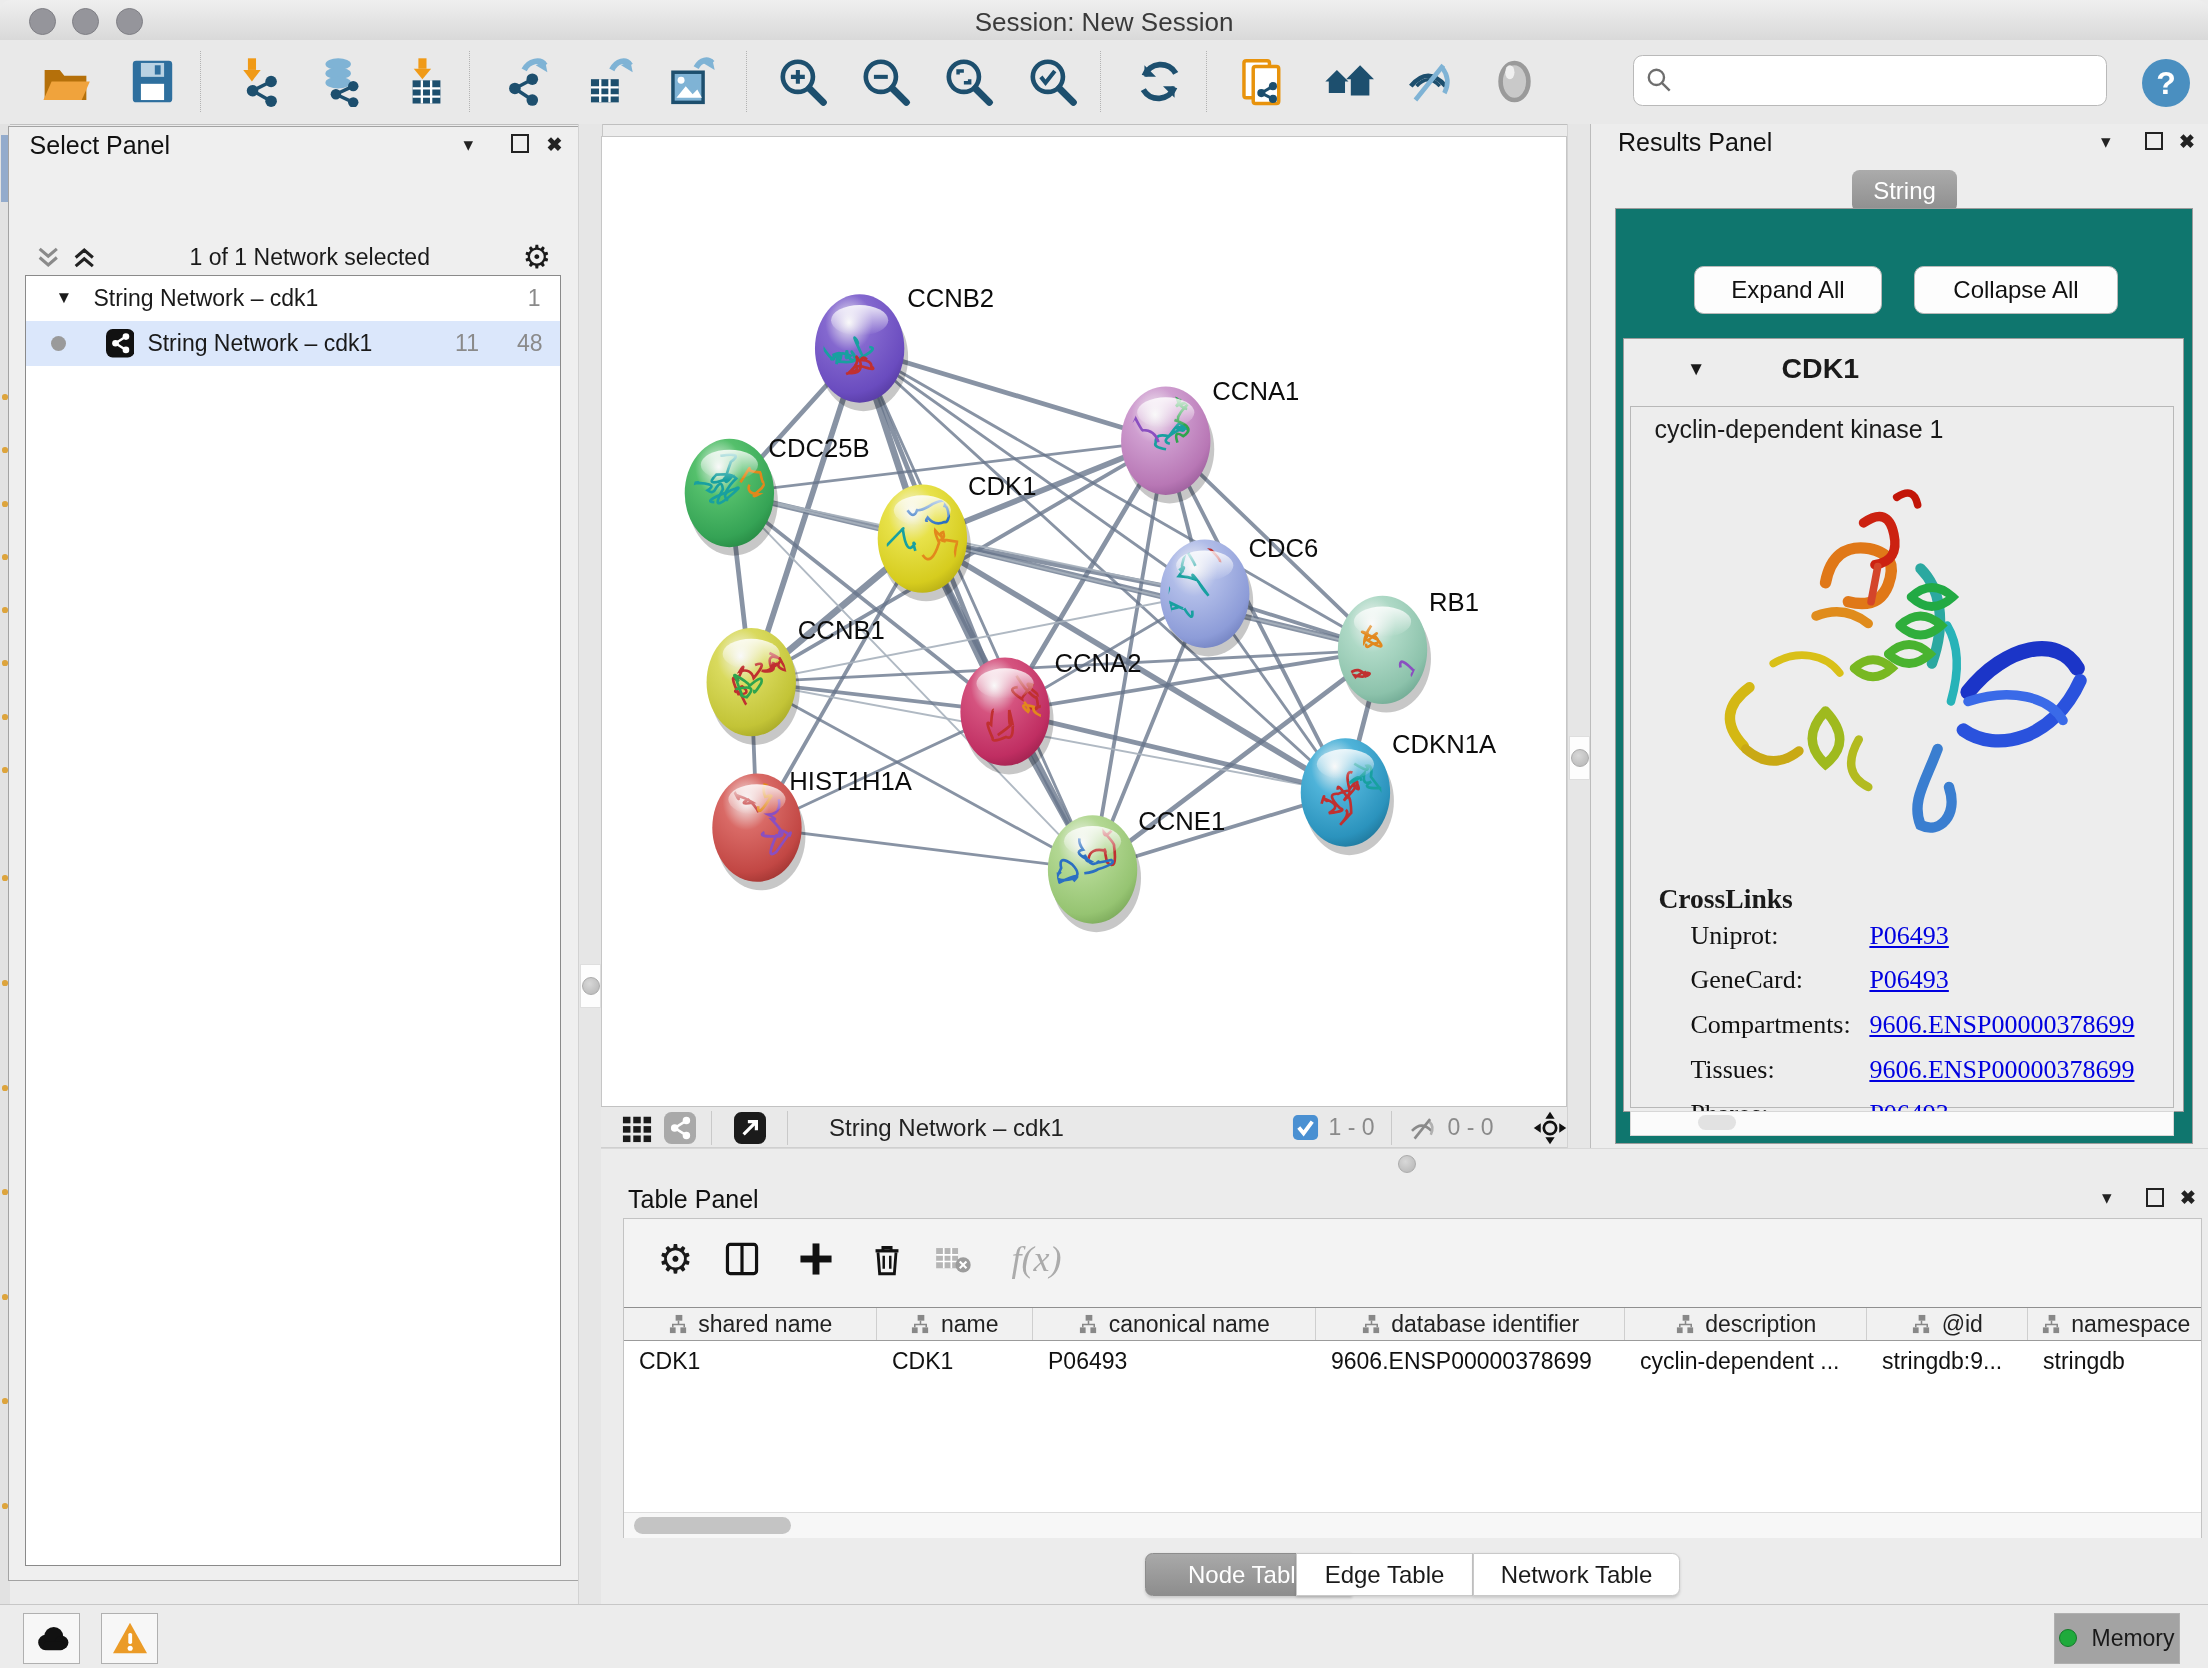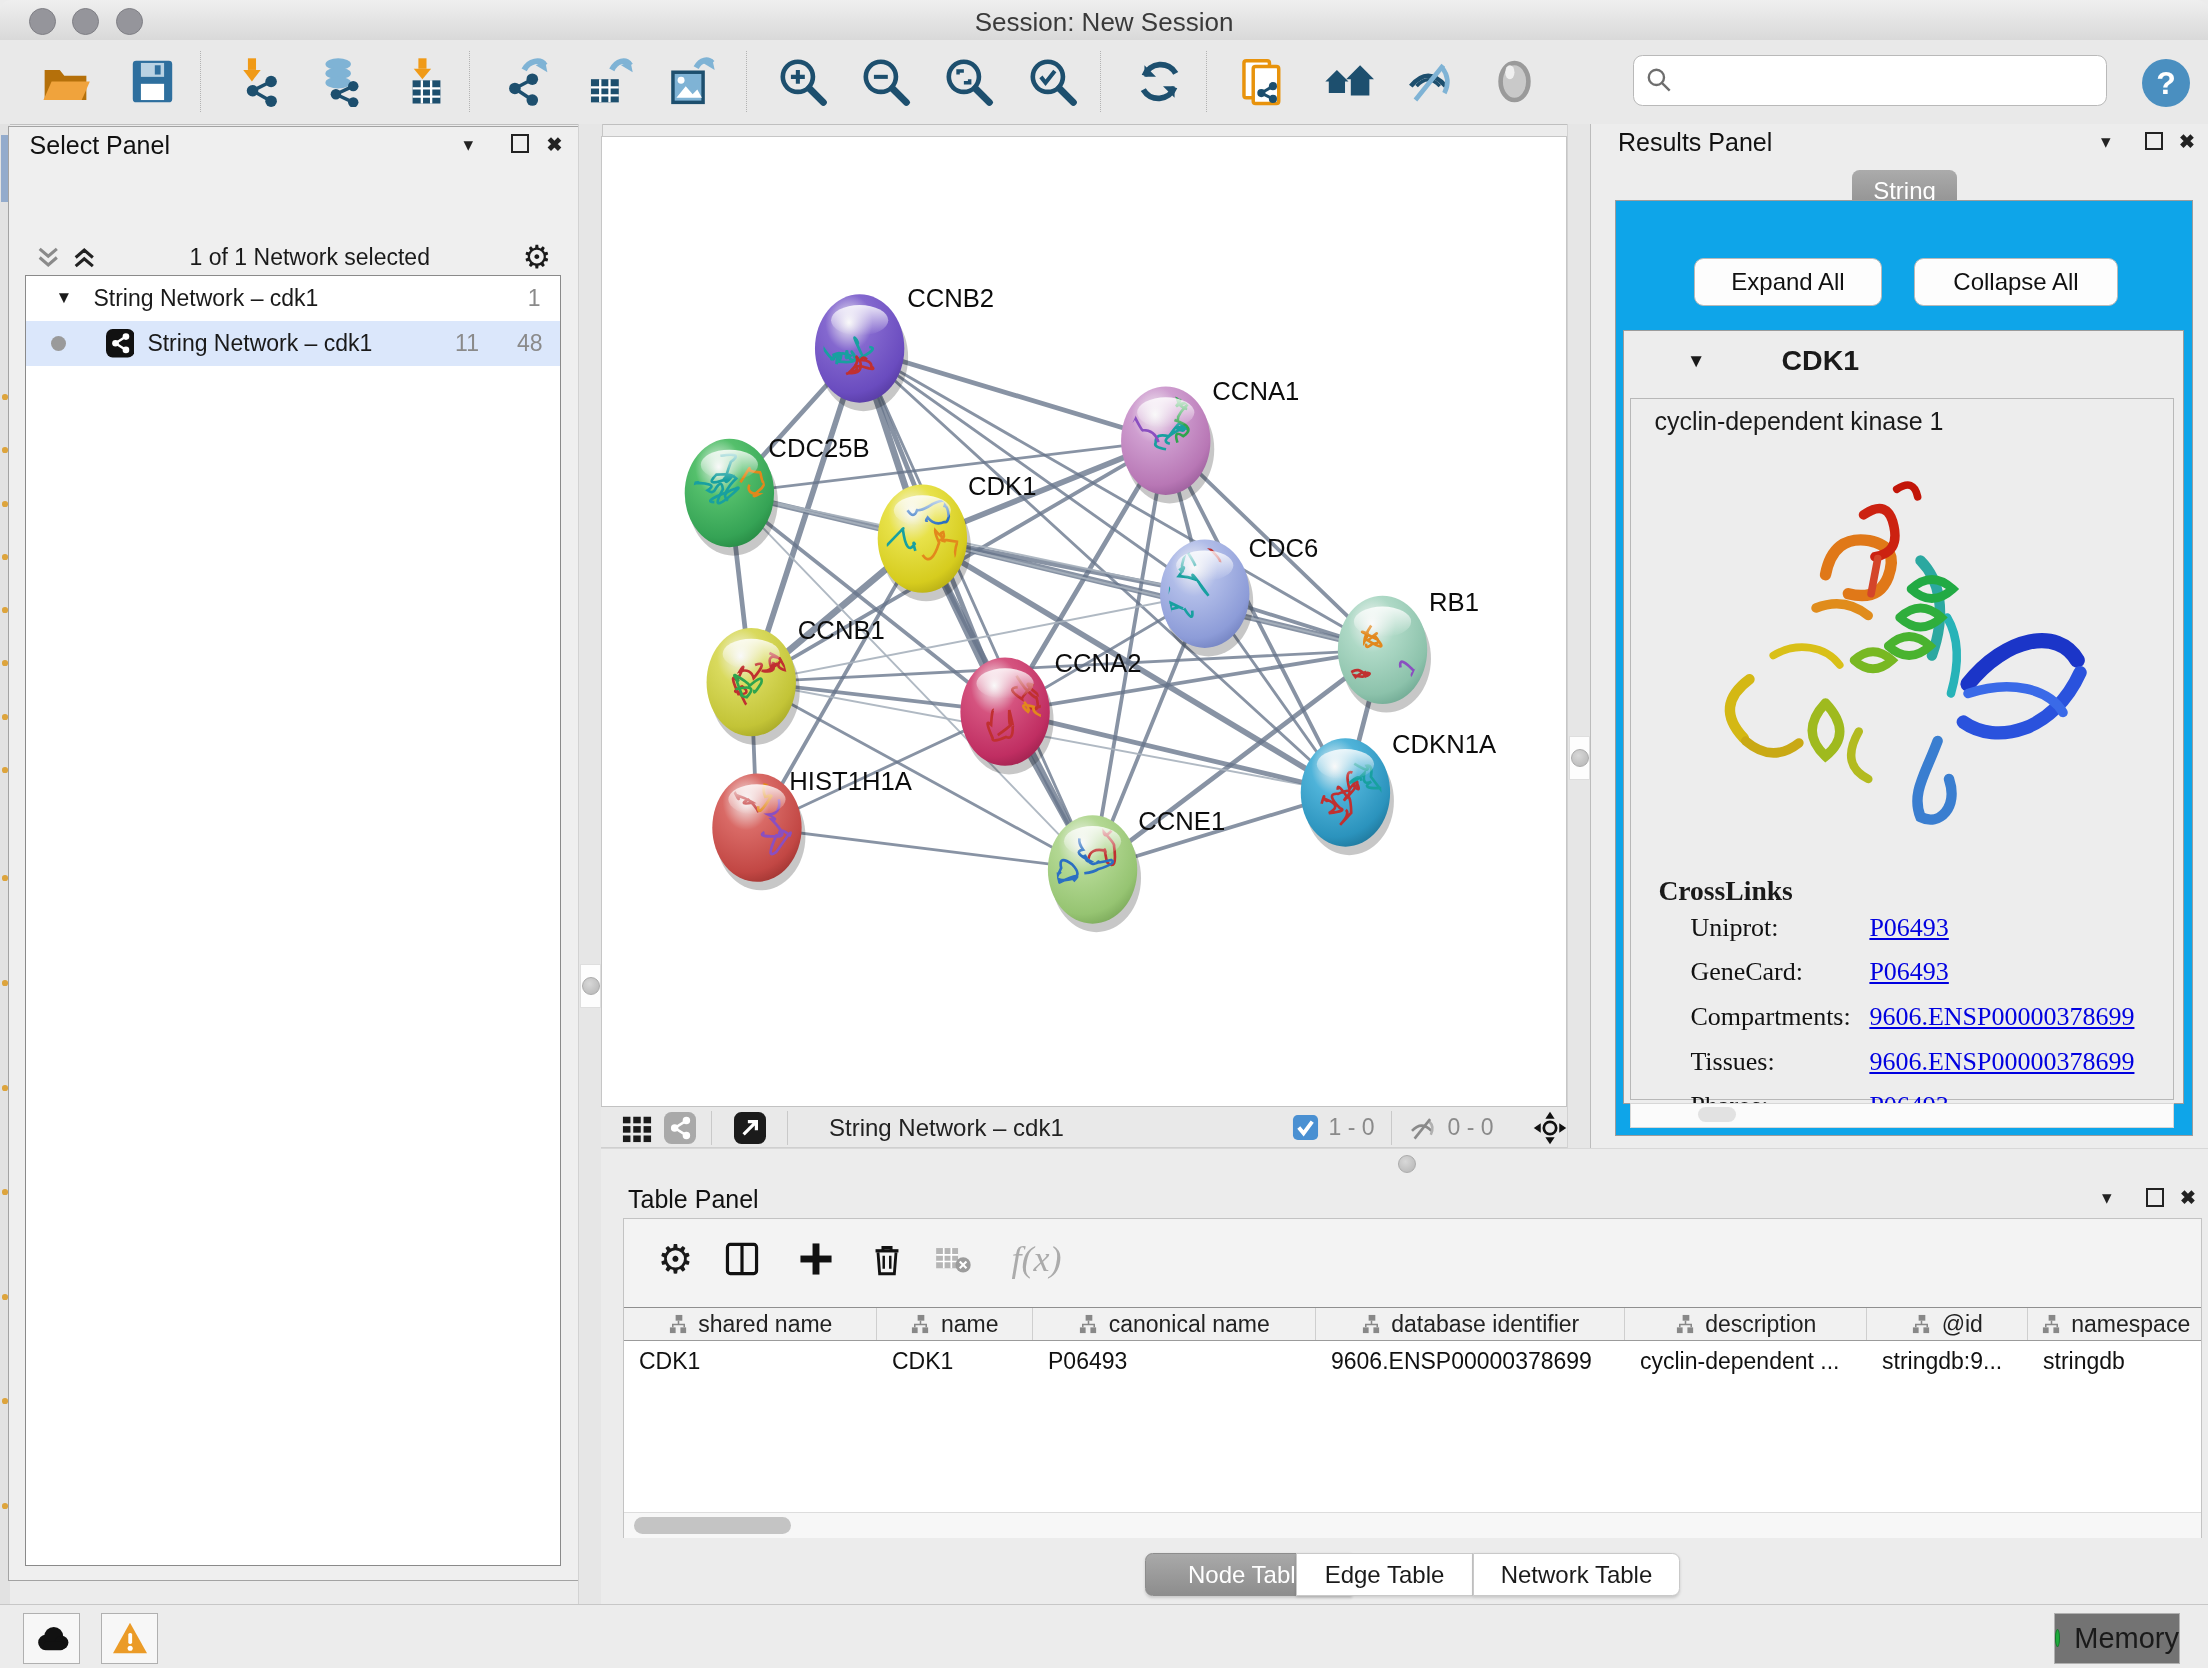--- a/index.html
+++ b/index.html
@@ -60,21 +60,21 @@
     border-top:1px solid #c2c2c2;border-bottom:1px solid #cfcfcf;box-sizing:border-box;}
   .nettb .it{position:absolute;top:4.8px;height:32px;display:flex;align-items:center;cursor:pointer;}
   .ntsep{position:absolute;top:3.8px;height:34px;border-left:1px solid #c9c9c9;}
   .nettitle{position:absolute;left:228px;top:6.7px;font-size:24px;color:#222;}
   .ntnum{font-size:23px;color:#8a8a8a;margin-left:9.5px;}
   
   .rpanel{position:absolute;left:1590px;top:0;width:618px;height:1024px;background:#ededed;
     border-left:1.9px solid #bcbcbc;box-sizing:border-box;}
   .stringtab{position:absolute;left:261px;top:46px;width:105px;height:42px;border-radius:7.6px;
     background:linear-gradient(#ababab,#8e8e8e);color:#fff;font-size:24px;display:flex;align-items:center;justify-content:center;cursor:pointer;}
-  .rbox{position:absolute;left:24px;top:76px;width:576px;height:934px;border:1.9px solid #9c9c9c;background:#0ea5e9;}
+  .rbox{position:absolute;left:24px;top:84px;width:576px;height:934px;border:1.9px solid #9c9c9c;background:#0f766e;}
   .rbtn{position:absolute;top:57px;height:46px;background:#fdfdfd;border:1px solid #b9b9b9;border-radius:9.5px;
     font-size:24px;display:flex;align-items:center;justify-content:center;cursor:pointer;color:#111;}
   .ibox{position:absolute;left:6.7px;top:129px;width:559px;height:772px;border:1.9px solid #9c9c9c;background:#ededed;}
   .cbox{position:absolute;left:6.7px;top:67px;width:542px;height:700px;border:1px solid #b8b8b8;background:#ededed;}
   .genehdr{position:absolute;left:0;top:13.3px;width:100%;display:flex;align-items:center;}
   .serif{font-family:"Liberation Serif","DejaVu Serif",serif;}
   .xrow{position:absolute;left:0;width:100%;height:40px;font-size:26px;}
   .xlabel{position:absolute;left:59px;color:#111;}
   .xlink{position:absolute;left:238px;color:#0000e0;text-decoration:underline;cursor:pointer;}
   .rscroll{position:absolute;left:6.7px;top:772px;width:542px;height:23px;background:#fbfbfb;border:1px solid #d7d7d7;}
@@ -94,22 +94,22 @@
   .tblank{position:absolute;left:0;top:162px;width:100%;height:131px;background:#fff;}
   .tscroll{position:absolute;left:0;top:293px;width:100%;height:25px;background:#f7f7f7;border-top:1px solid #ddd;}
   .tthumb{position:absolute;left:9.5px;top:3.8px;width:157px;height:17px;border-radius:8.6px;background:#c4c4c4;cursor:pointer;}
   .bt{position:absolute;top:376px;height:43px;font-size:24px;display:flex;align-items:center;justify-content:center;
     background:#fff;border:1px solid #c9c9c9;box-sizing:border-box;cursor:pointer;box-shadow:0 1.9px 2.9px rgba(0,0,0,.15);}
   .bt.active{background:linear-gradient(#a9a9a9,#8d8d8d);color:#fff;border-color:#8d8d8d;}
   
   .statusbar{position:absolute;left:0;top:1604px;width:100%;height:65px;background:#ececec;border-top:1px solid #c7c7c7;}
   .sbtn{position:absolute;top:7.6px;width:55px;height:49px;background:#f7f7f7;border:1.9px solid #b0b0b0;
     display:flex;align-items:center;justify-content:center;cursor:pointer;}
-  .membtn{position:absolute;left:2054px;top:7.6px;width:124px;height:49px;background:#737373;border:1.9px solid #b0b0b0;
-    display:flex;align-items:center;justify-content:center;gap:14px;font-size:29px;cursor:pointer;}
+  .membtn{position:absolute;left:2054px;top:7.6px;width:124px;height:49px;background:#a3a3a3;border:1.9px solid #b0b0b0;
+    display:flex;align-items:center;justify-content:center;gap:14px;font-size:23px;cursor:pointer;}
   .memdot{width:16px;height:16px;border-radius:50%;background:#1faa3c;border:1px solid #147a2a;}
 </style>
 </head>
 <body>
 
 <div class="window">
 
   <div class="titlebar">
     <span class="tl" style="left:28.5px"></span>
     <span class="tl" style="left:72px"></span>

